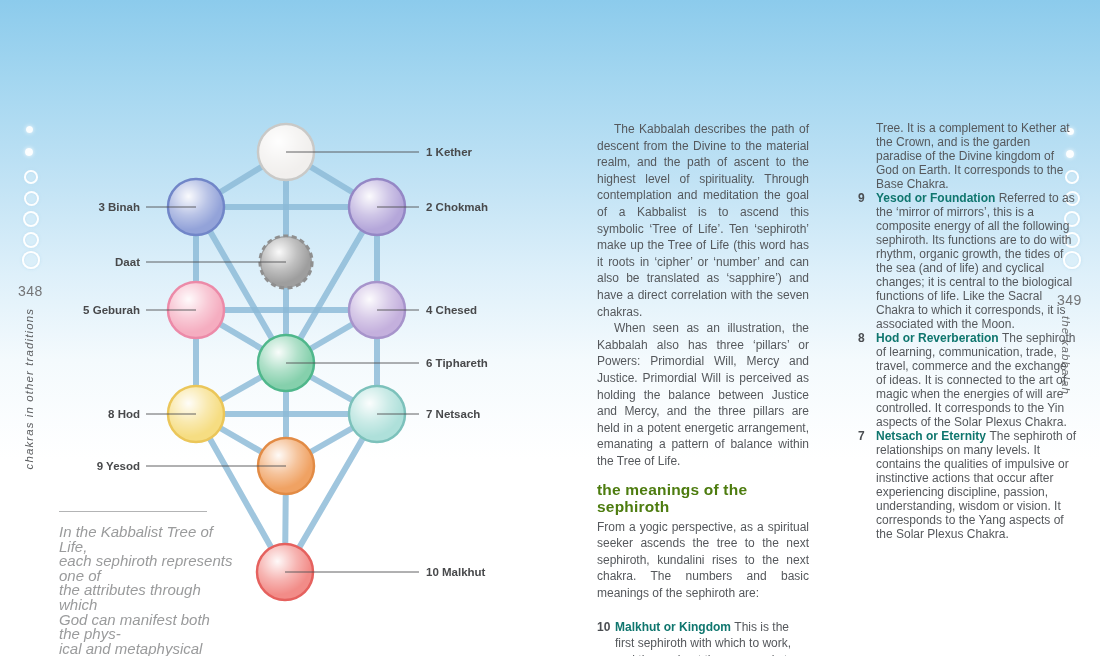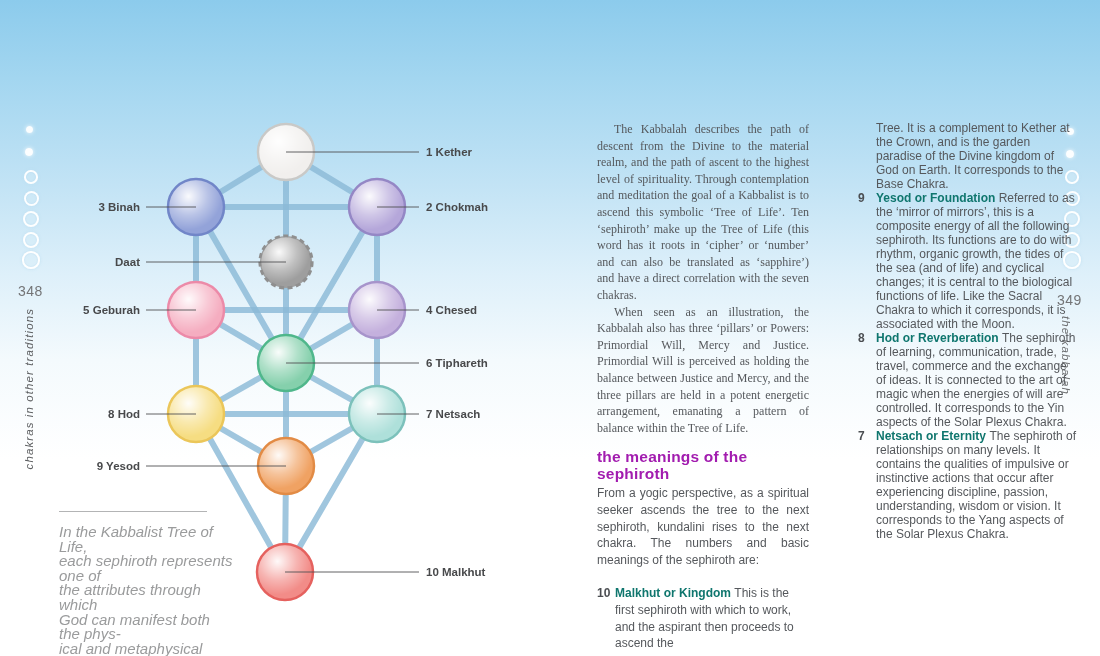--- a/index.html
+++ b/index.html
@@ -23,22 +23,22 @@
   #tree-svg{position:absolute;left:0;top:0;}
   
   .caption{position:absolute;left:59px;top:511px;width:175px;}
   .caption-rule{border:0;border-top:1px solid #b3b4b5;width:148px;margin:0 0 13px 0;}
   .caption-line{font-style:italic;font-size:15px;line-height:14.6px;color:#9a9b9c;}
   
   .col{position:absolute;top:121px;font-size:12px;color:#55585c;}
   #col1{left:597px;width:212px;line-height:16.6px;}
   #col2{left:822px;width:219px;line-height:14px;margin-left:36px;}
   #col1 p{margin:0;text-align:justify;}
-  p.indent{text-indent:17px;font-family:Liberation Serif, serif;}
-  .heading{font-size:15.5px;font-weight:bold;color:#a21caf;margin:13px 0 3px 0;letter-spacing:.2px;}
+  p.indent{text-indent:17px;}
+  .heading{font-size:15.5px;font-weight:bold;color:#4d7c0f;margin:13px 0 3px 0;letter-spacing:.2px;}
   .li{position:relative;padding-left:18px;margin-top:17px;text-align:left;}
   #col2 .li{margin-top:0;}
   .li .num{position:absolute;left:0;top:0;font-weight:bold;color:#4b4e52;}
   .li b{color:#0f766e;}
   .cont{padding-left:18px;}
 </style>
 </head>
 <body>
 
 <div id="dots-left">

